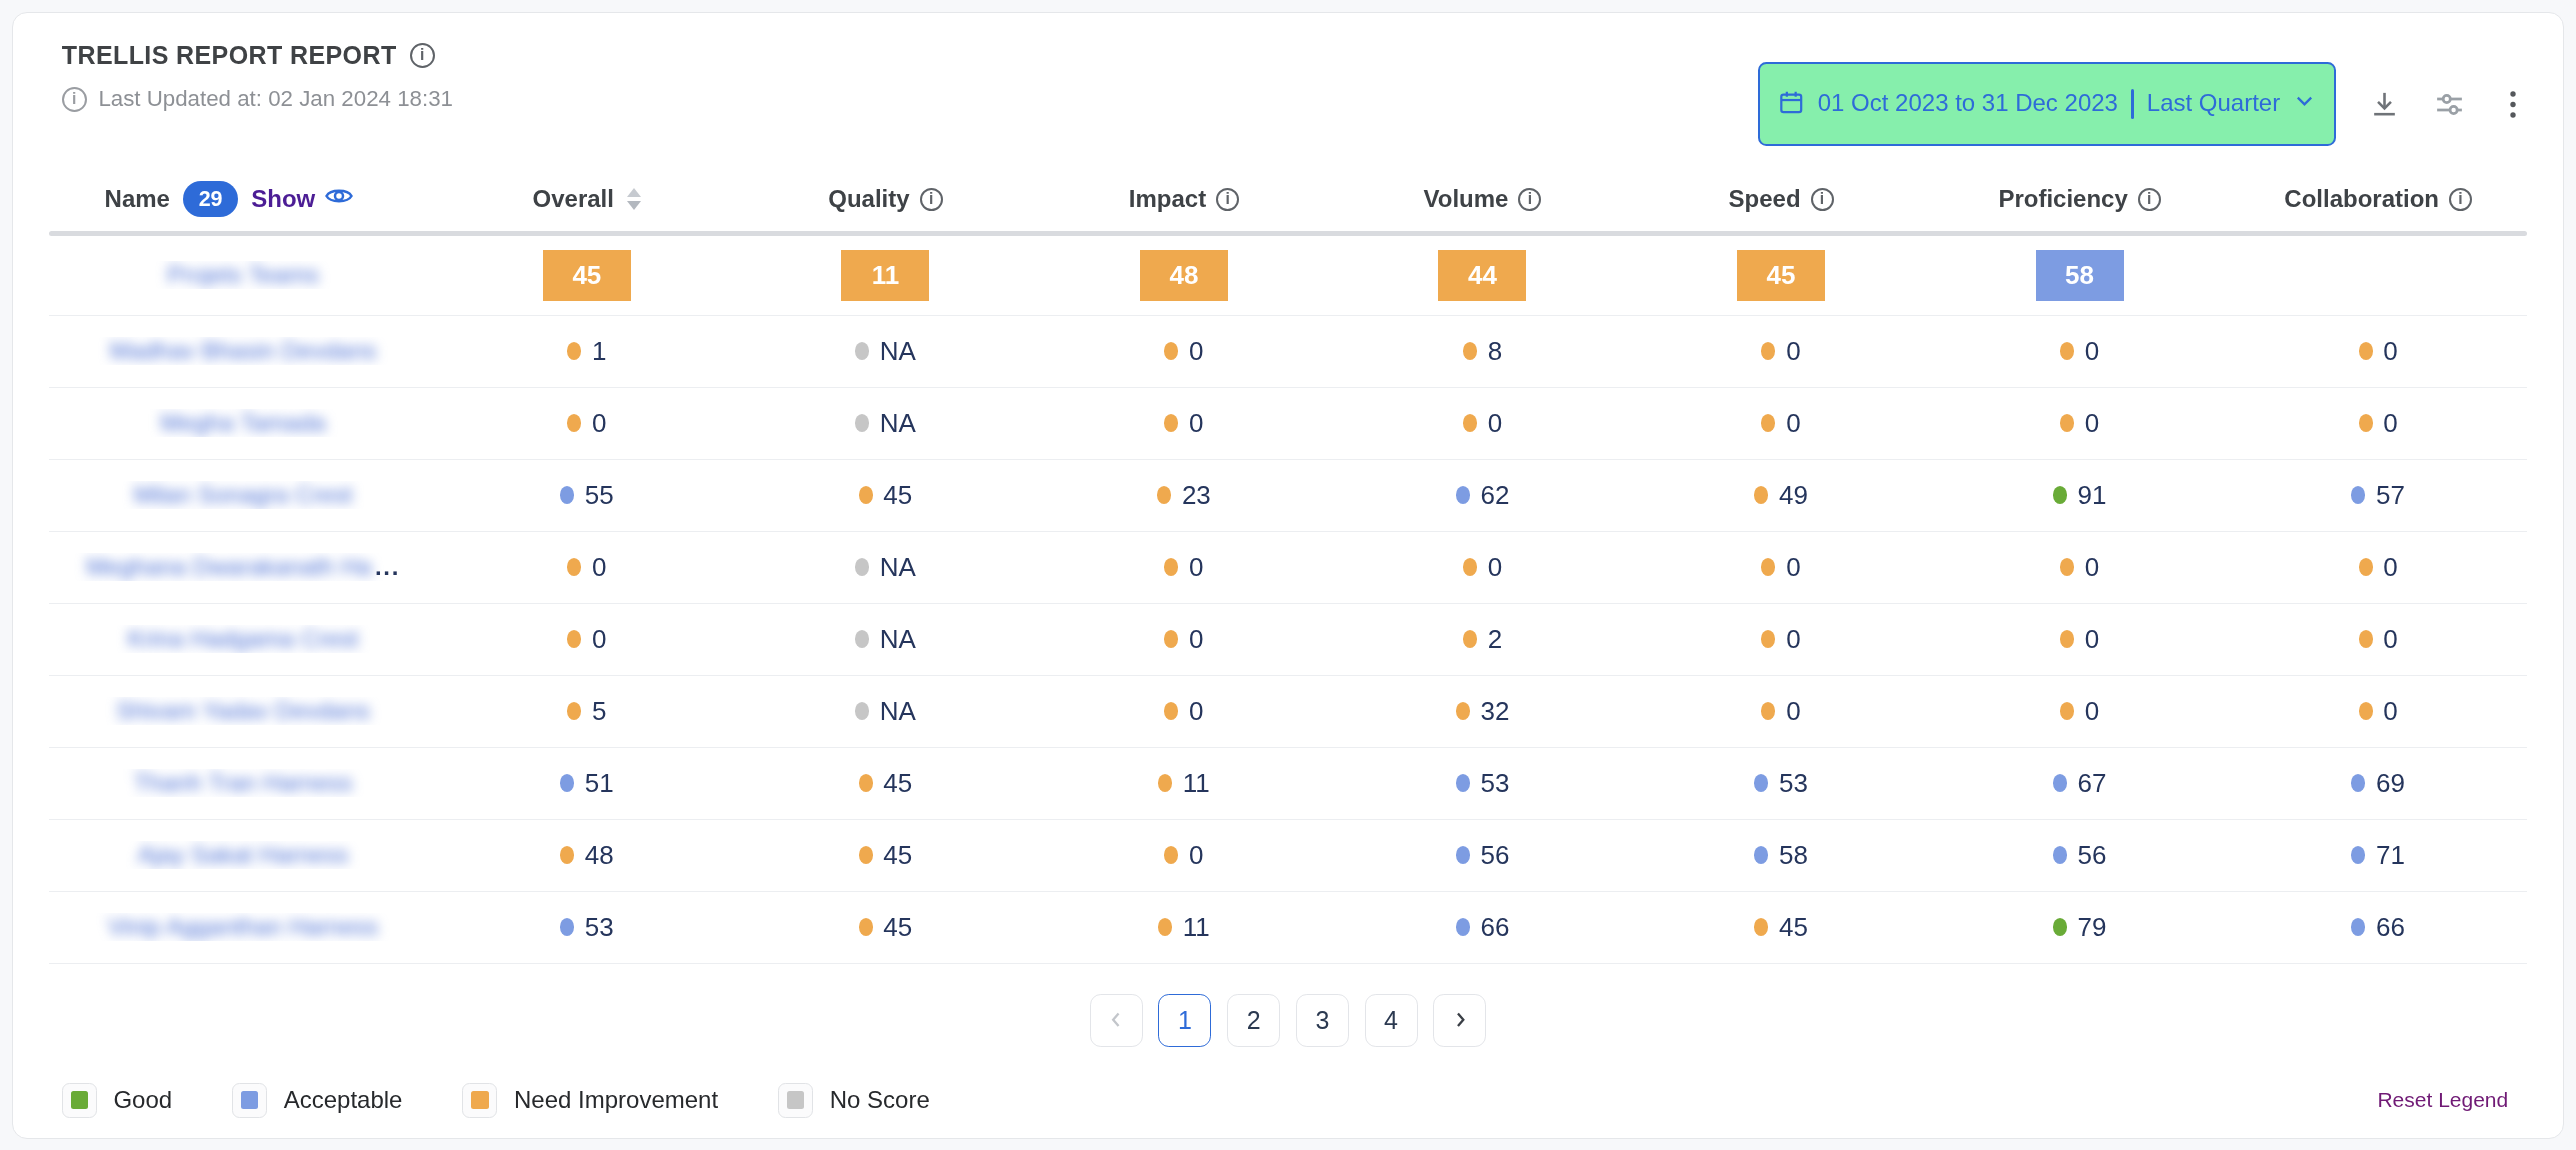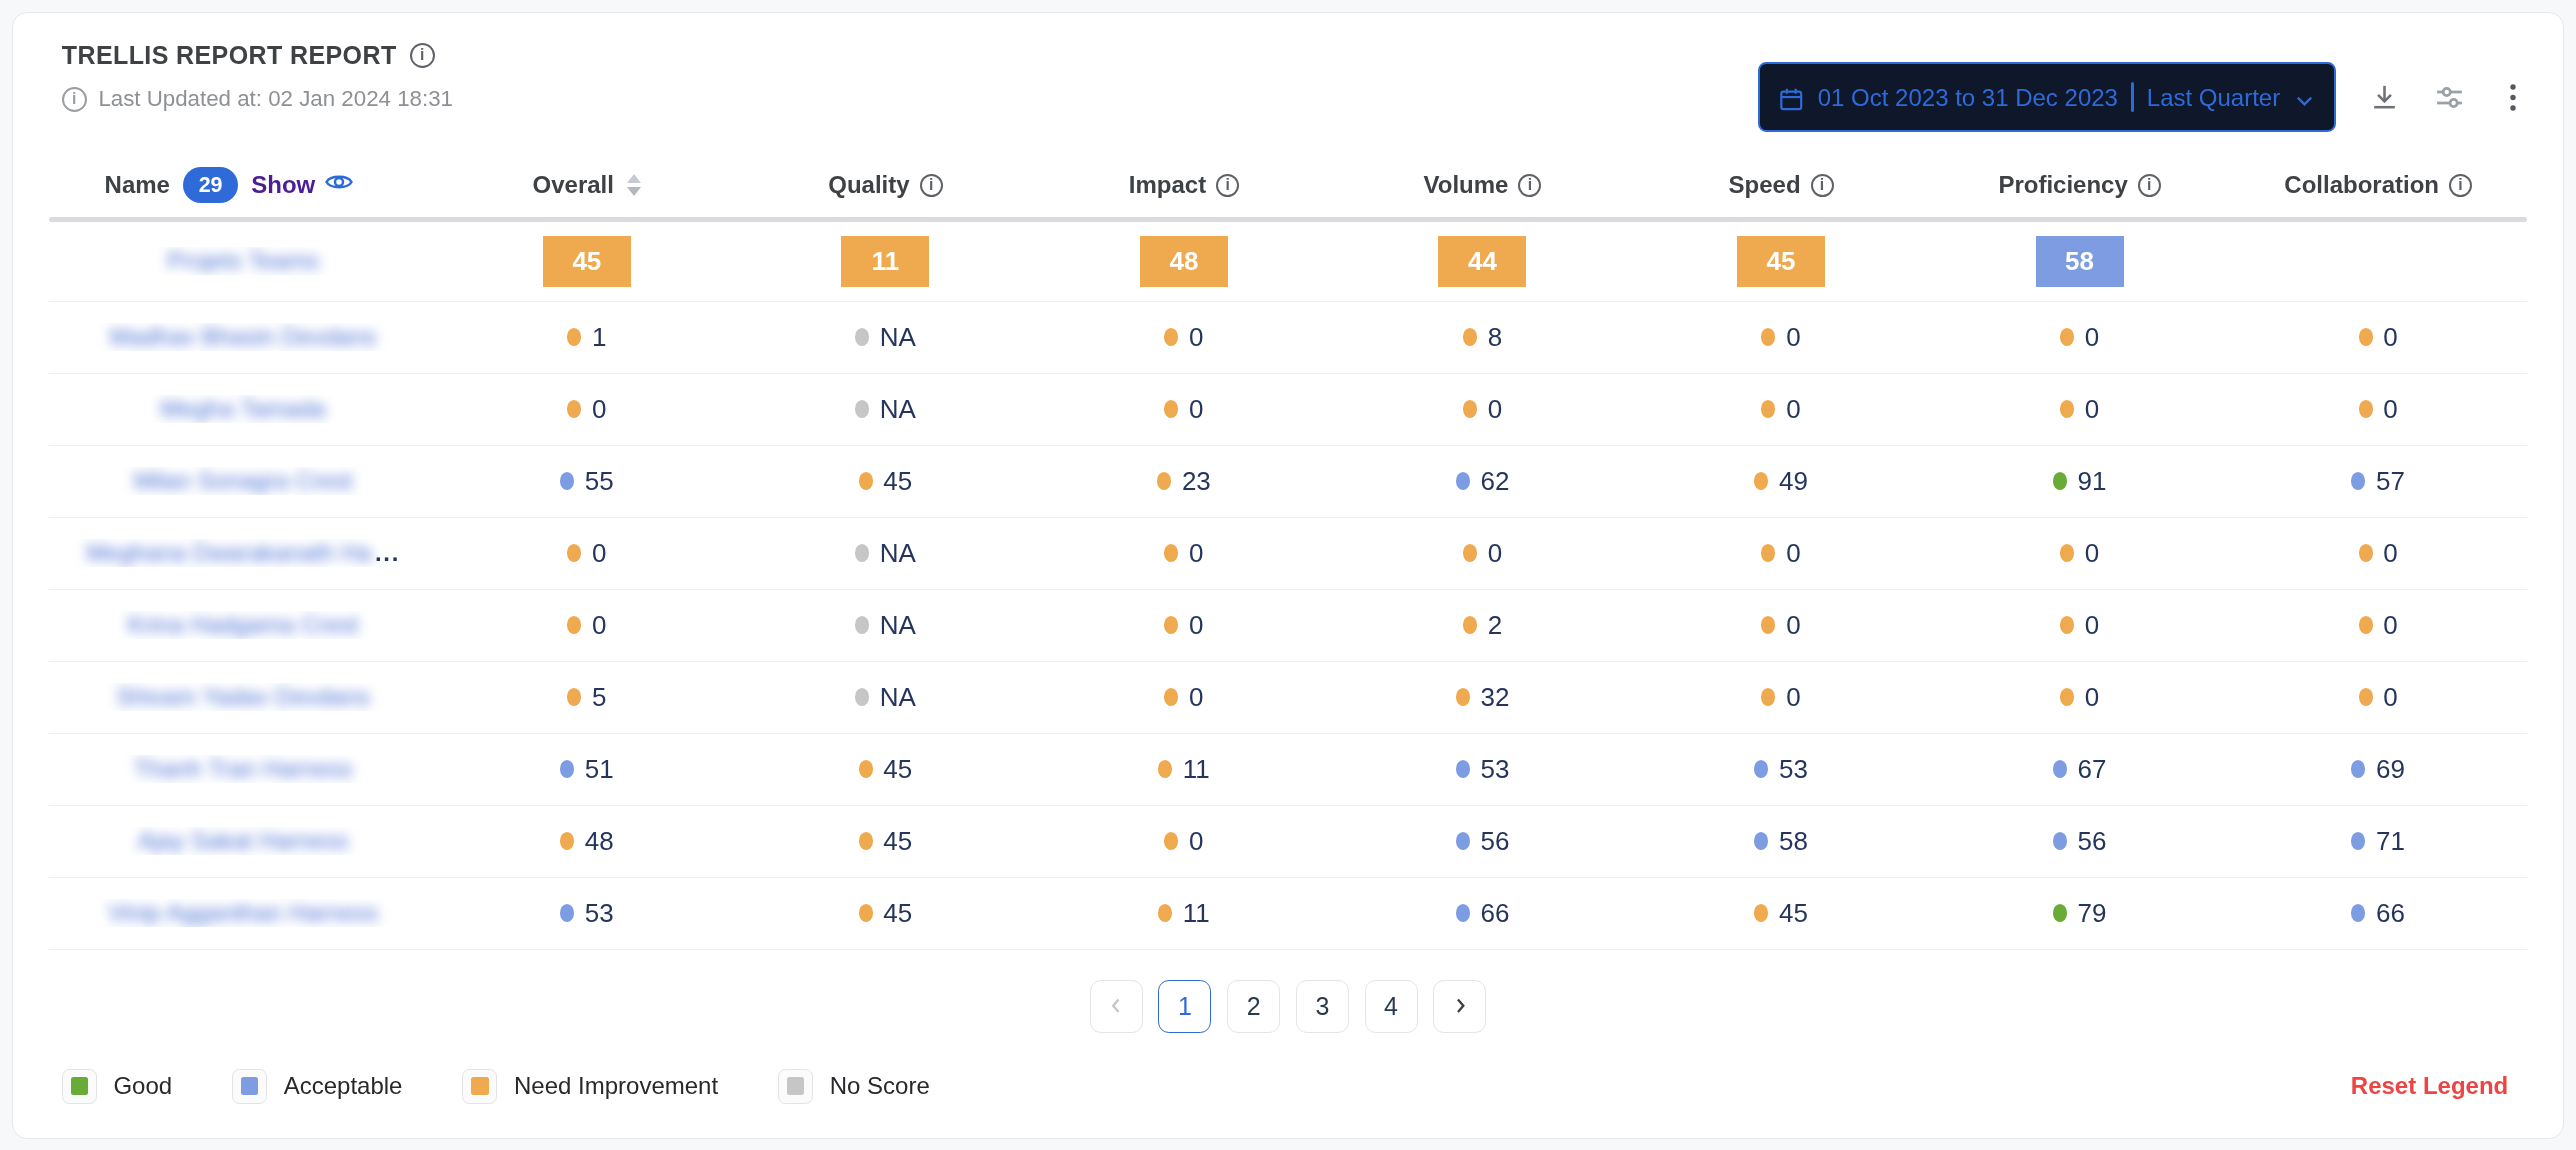--- a/index.html
+++ b/index.html
@@ -25,24 +25,24 @@
   .report-title { font-size:25px; font-weight:700; color:#3f4245; letter-spacing:0.4px; }
   .subtitle-row { display:flex; align-items:center; gap:11.6px; margin-top:16.6px; color:#8d9095; font-size:22.3px; }
   .info {
     width:25px; height:25px; border:2.1px solid #5f6368; border-radius:50%;
     display:inline-flex; align-items:center; justify-content:center; flex:0 0 auto;
     font-size:15.7px; font-weight:700; color:#5f6368; font-style:normal;
   }
   .info.light { border-color:#9a9da2; color:#9a9da2; }
   .controls { display:flex; align-items:center; gap:33px; margin-top:21.5px; }
   .date-btn {
-    display:flex; align-items:flex-end; gap:13.2px;
+    display:flex; align-items:flex-start; gap:13.2px;
     border:2.5px solid #2e6bd8; border-radius:8.3px;
-    padding:18px 18px; color:#2e6bd8; font-size:24px; font-weight:500;
-    background:#0f172a; cursor:pointer;
+    padding:25px 18px; color:#2e6bd8; font-size:24px; font-weight:500;
+    background:#86efac; cursor:pointer;
   }
   .date-sep { width:2.5px; height:30px; background:#2e6bd8; border-radius:1.7px; }
   .icon-btn { background:none; border:none; padding:0; cursor:pointer; display:flex; align-items:center; }
   
   .grid { display:grid; grid-template-columns:389px repeat(7,1fr); align-items:center; }
   .header-row { margin-top:21.5px; height:63px; }
   .name-header { display:flex; align-items:center; gap:13px; padding-left:56px; }
   .name-header .label { font-size:24px; font-weight:700; color:#3e4246; }
   .count-badge {
     background:#2e6bd8; color:#fff; border-radius:827px;
@@ -80,21 +80,21 @@
   
   .legend-bar { display:flex; justify-content:space-between; align-items:center; margin-top:36px; padding:0 13.2px 0 13.2px; }
   .legend-items { display:flex; gap:60px; }
   .legend-item { display:flex; align-items:center; gap:16.6px; cursor:pointer; }
   .swatch-outer {
     width:35px; height:35px; border:1.7px solid #e1e3e6; border-radius:7.4px;
     background:#fbfbfc; display:flex; align-items:center; justify-content:center;
   }
   .swatch-inner { width:17.4px; height:17.4px; border-radius:2.5px; }
   .legend-label { font-size:24px; color:#27292c; }
-  .reset-legend { color:#ef4444; font-size:24px; font-weight:700; background:none; border:none; cursor:pointer; font-family:"Liberation Sans", sans-serif; }
+  .reset-legend { color:#701a75; font-size:21px; font-weight:400; background:none; border:none; cursor:pointer; font-family:"Liberation Sans", sans-serif; }
 </style>
 </head>
 <body>
 
 <div class="card">
 
   <div class="topbar">
     <div class="title-block">
       <div class="title-row">
         <span class="report-title">TRELLIS REPORT REPORT</span>

